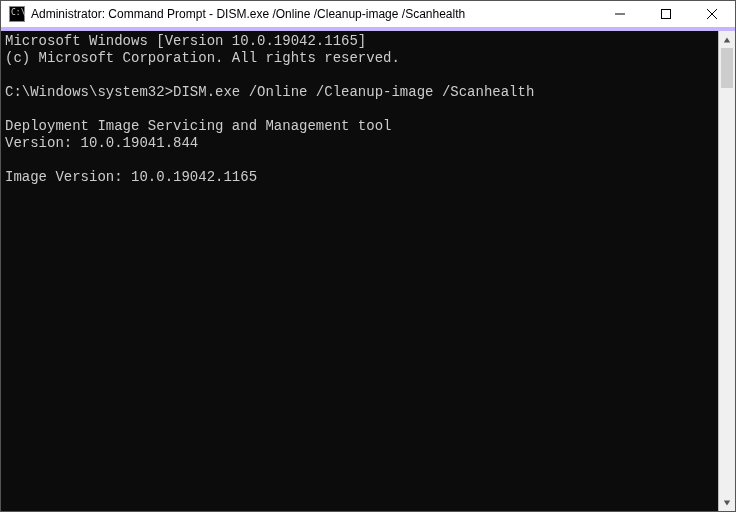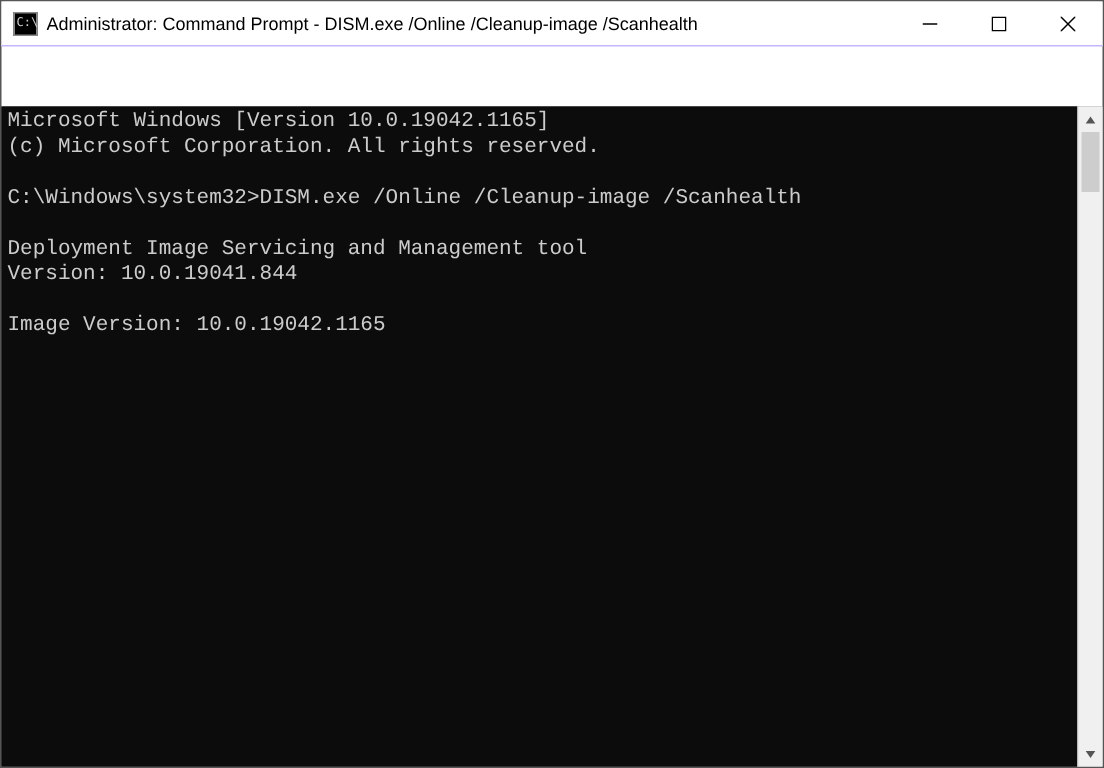--- a/index.html
+++ b/index.html
@@ -16,21 +16,21 @@
     border: 1px solid #555;
     background: #fff;
     display: flex;
     flex-direction: column;
   }
   .titlebar {
     height: 30px;
     background: #fff;
     display: flex;
     align-items: center;
-    border-bottom: 1px solid #c4b5fd;
+    border-bottom: 4px solid #c4b5fd;
     user-select: none;
   }
   .app-icon {
     width: 16px;
     height: 16px;
     margin: 0 6px 0 8px;
     background: #000;
     border: 1px solid #888;
     position: relative;
     flex: 0 0 auto;
@@ -62,21 +62,20 @@
     justify-content: center;
     background: transparent;
     border: none;
     cursor: default;
   }
   .win-btn svg { width: 10px; height: 10px; stroke: #000; fill: none; stroke-width: 1; }
   .client {
     flex: 1 1 auto;
     display: flex;
     background: #0c0c0c;
-    margin-top: 40px;
   }
   .console {
     flex: 1 1 auto;
     background: #0c0c0c;
     color: #cccccc;
     font: 14px/17px Consolas, "Courier New", monospace;
     padding: 2px 2px 2px 4px;
     white-space: pre;
     overflow: hidden;
   }

